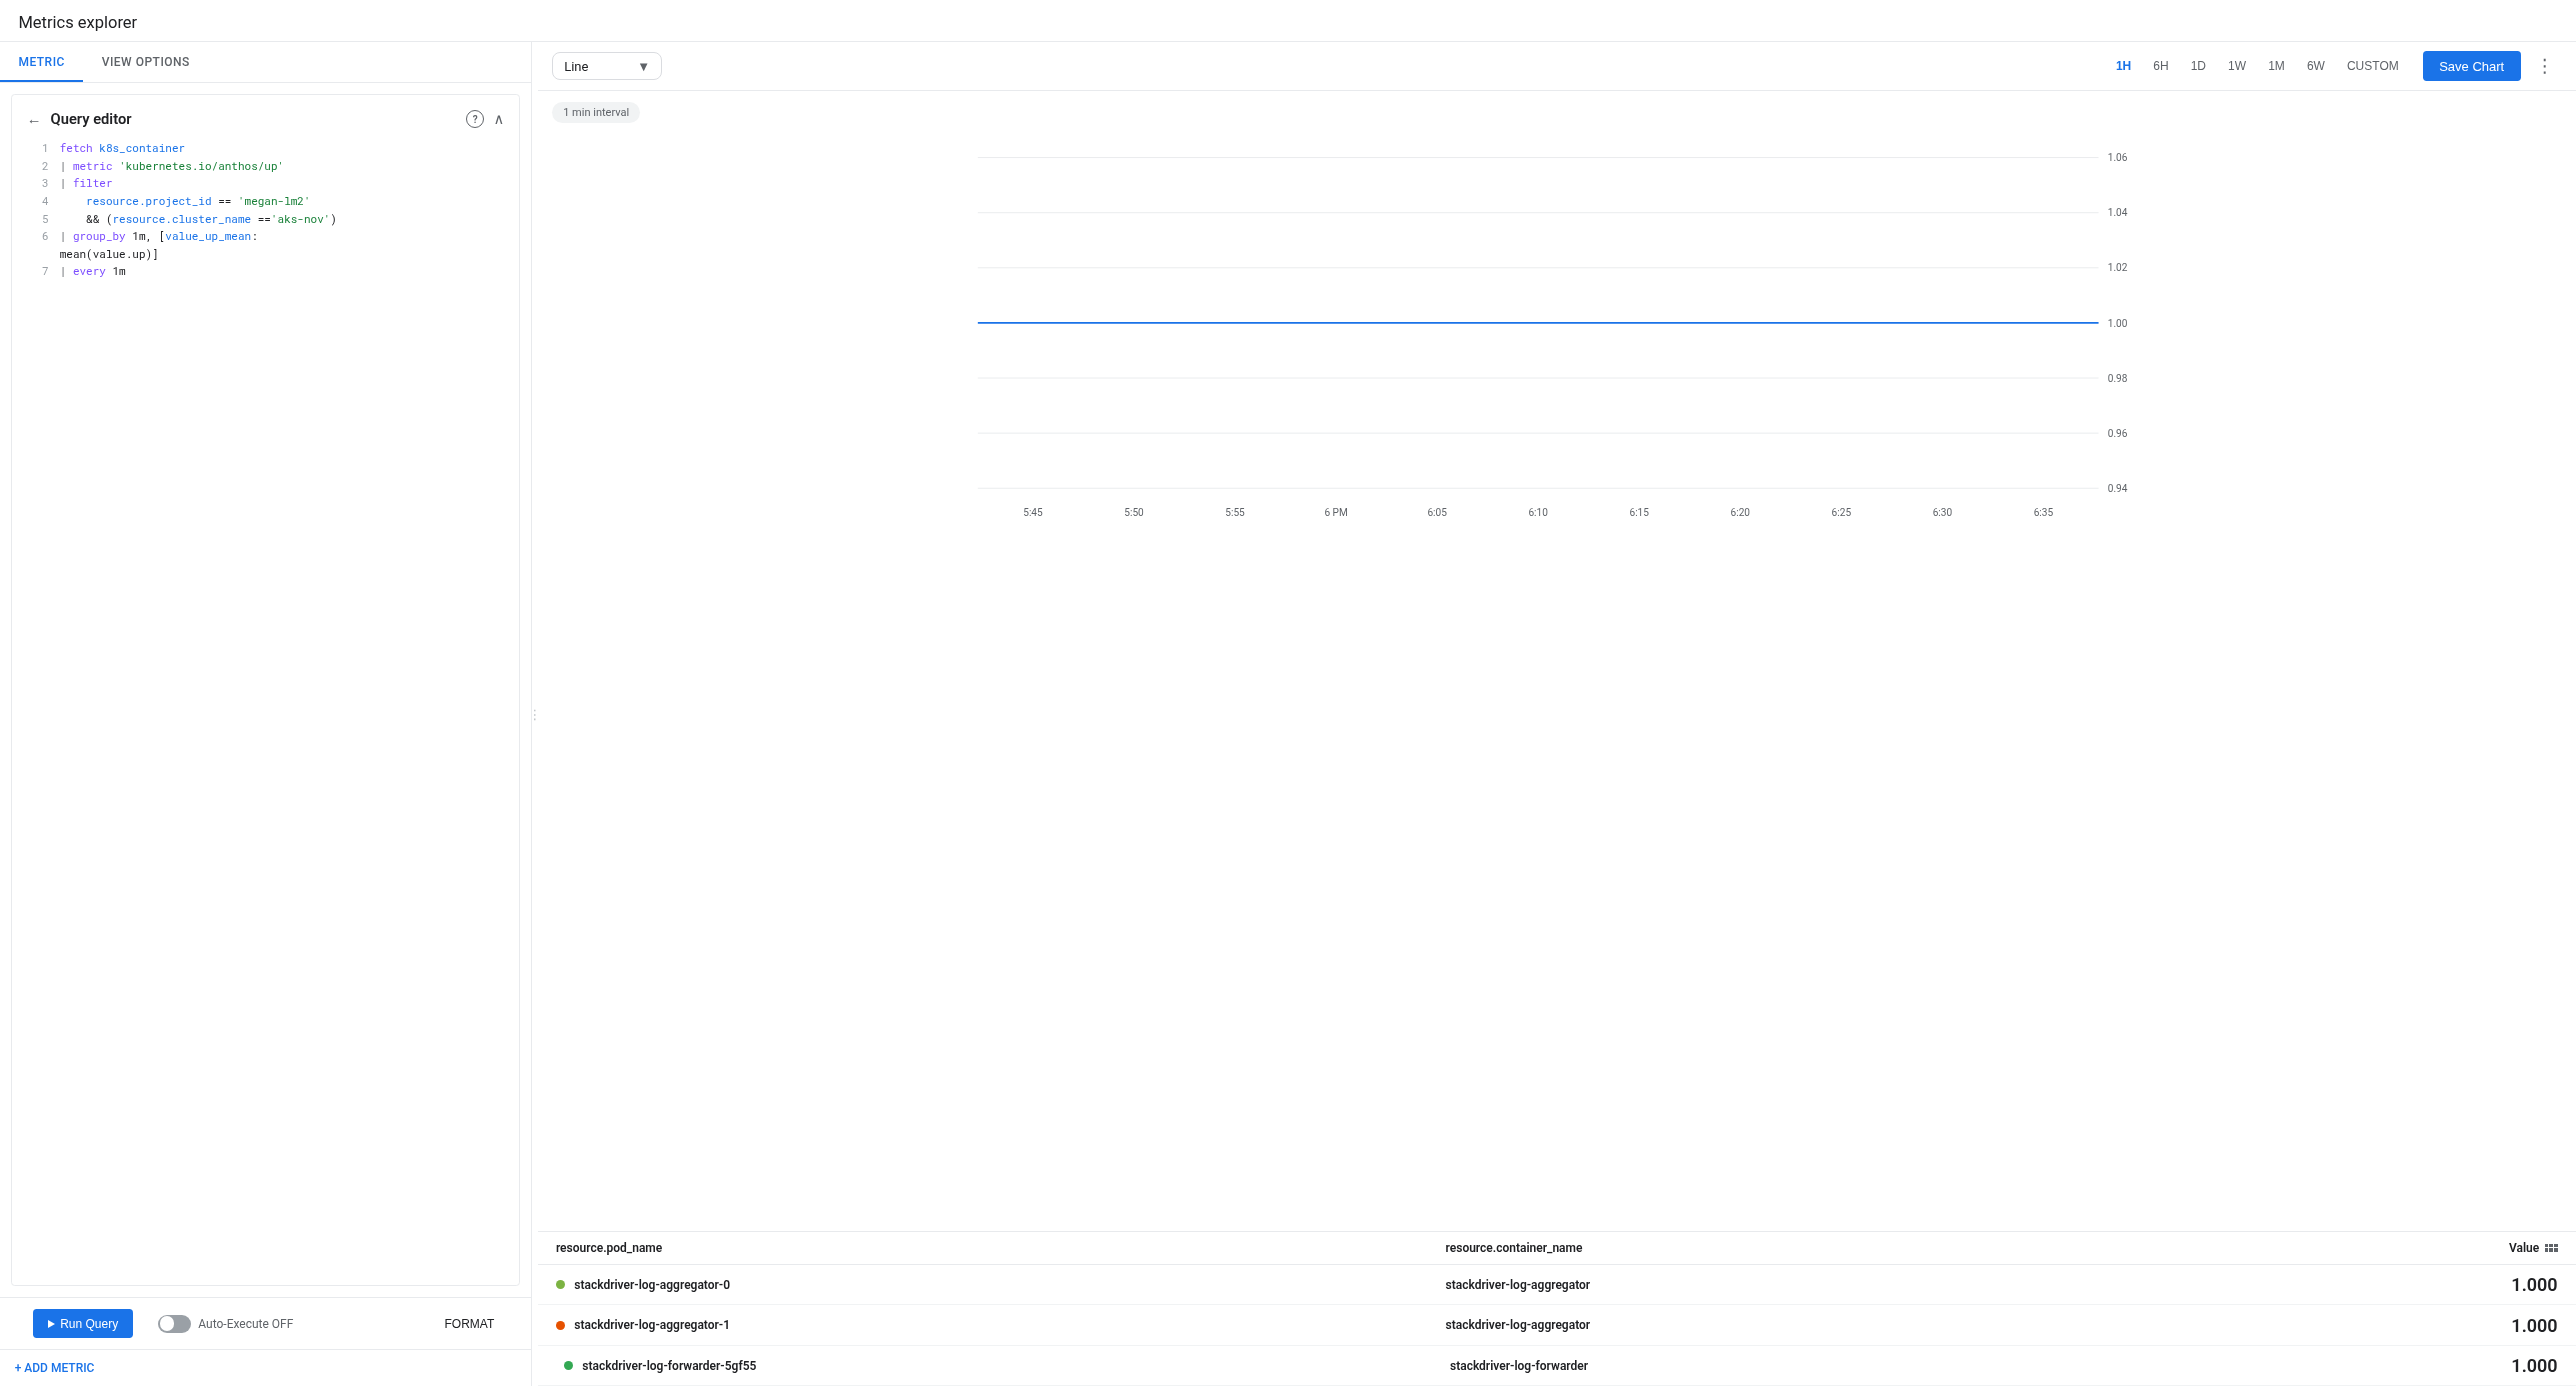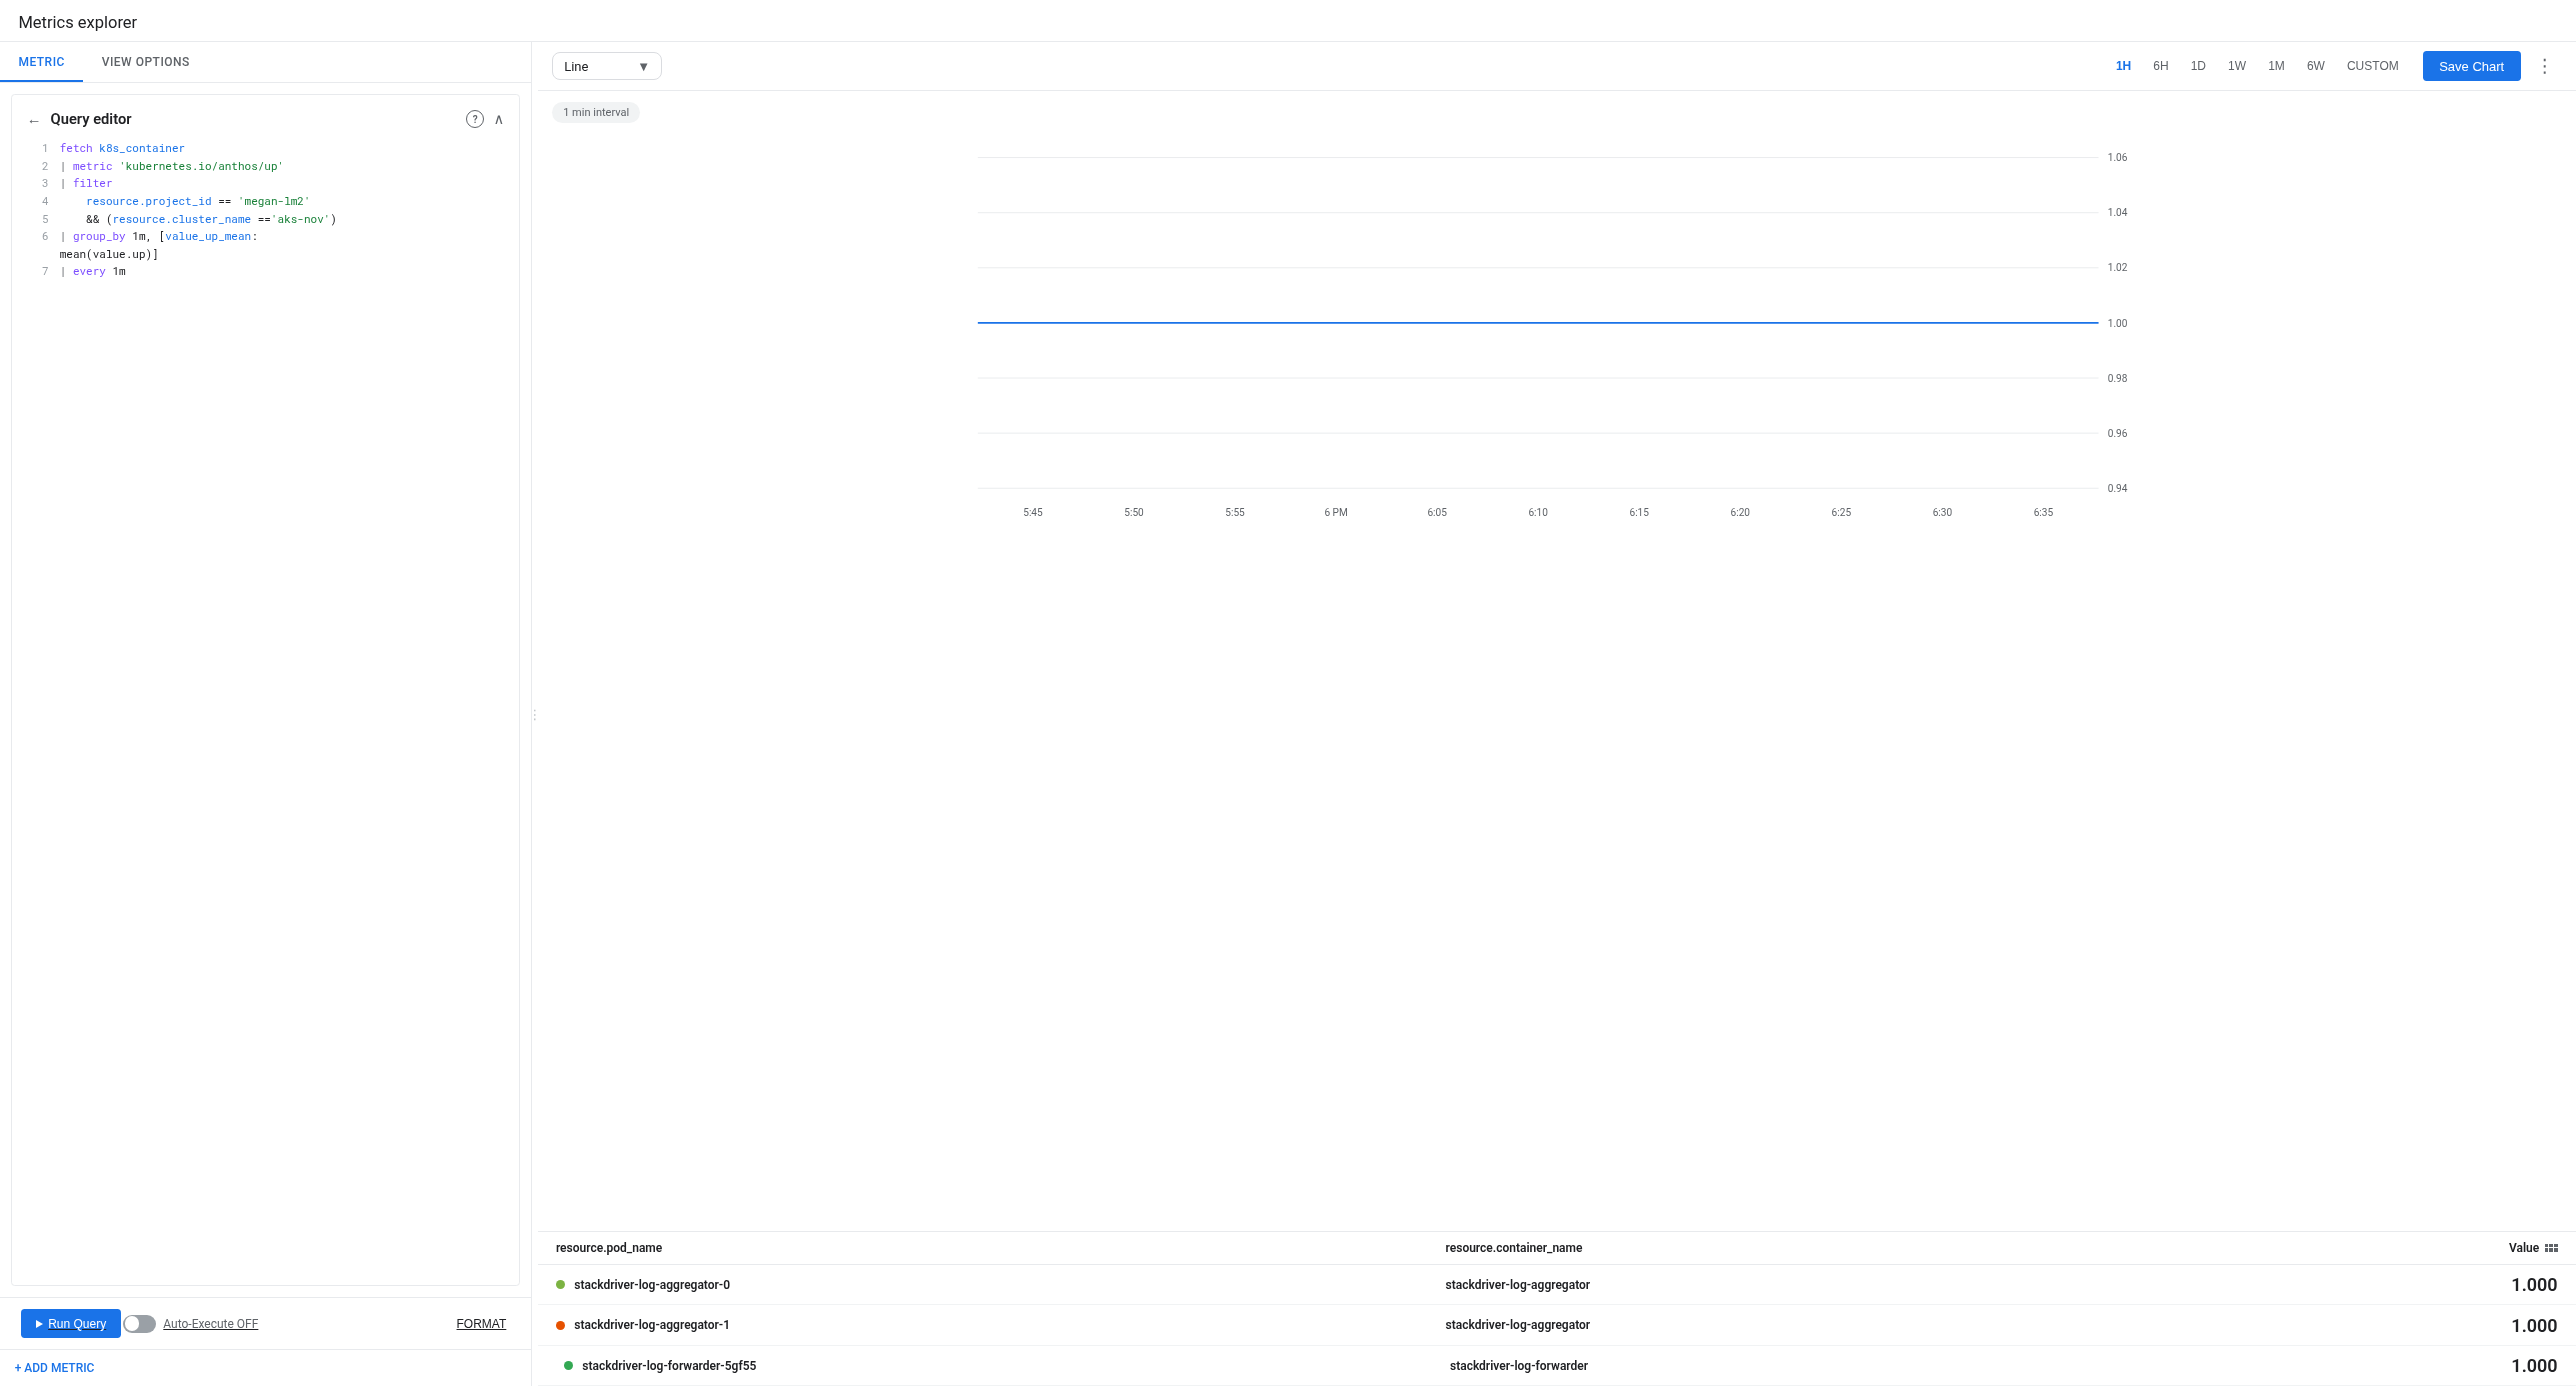--- a/index.html
+++ b/index.html
@@ -125,26 +125,25 @@
     .kw-string { color: #188038; }
     .kw-filter { color: #7c4dff; margin-top: 31px; }
     .kw-field { color: #1a73e8; }
     .kw-op { color: #202124; }
     .kw-value { color: #188038; }
     .kw-group { color: #7c4dff; }
     .kw-every { color: #7c4dff; }
     .kw-fn { color: #202124; }
 
     .bottom-bar {
-      padding: 11px 21px;
+      padding: 11px 33px;
       border-top: 0.9px solid #e8eaed;
       display: flex;
       align-items: center;
-      gap: 2px;
-      text-decoration: underline;
+      gap: 25px;
     }
     .run-query-btn {
       background: #1a73e8;
       color: #fff;
       border: none;
       border-radius: 3.7px;
       padding: 7.4px 14.7px;
       font-size: 12px;
       font-weight: 500;
       cursor: pointer;

